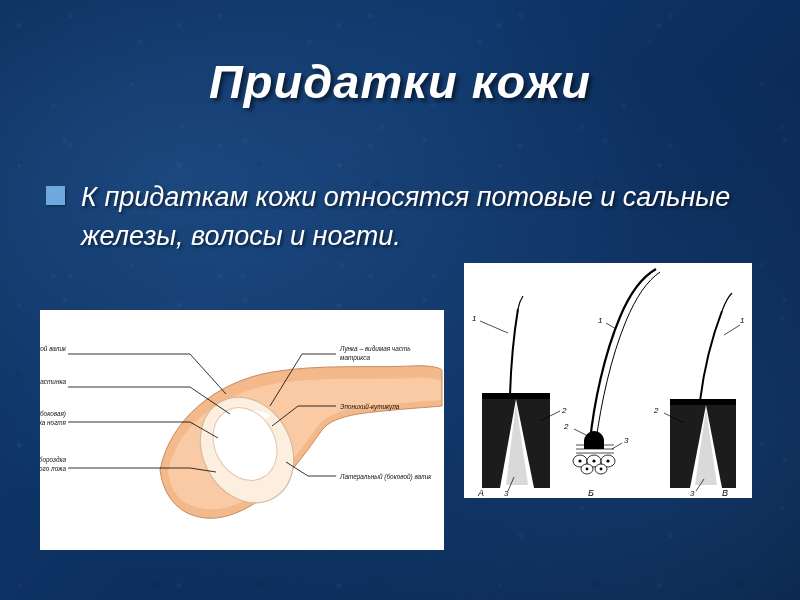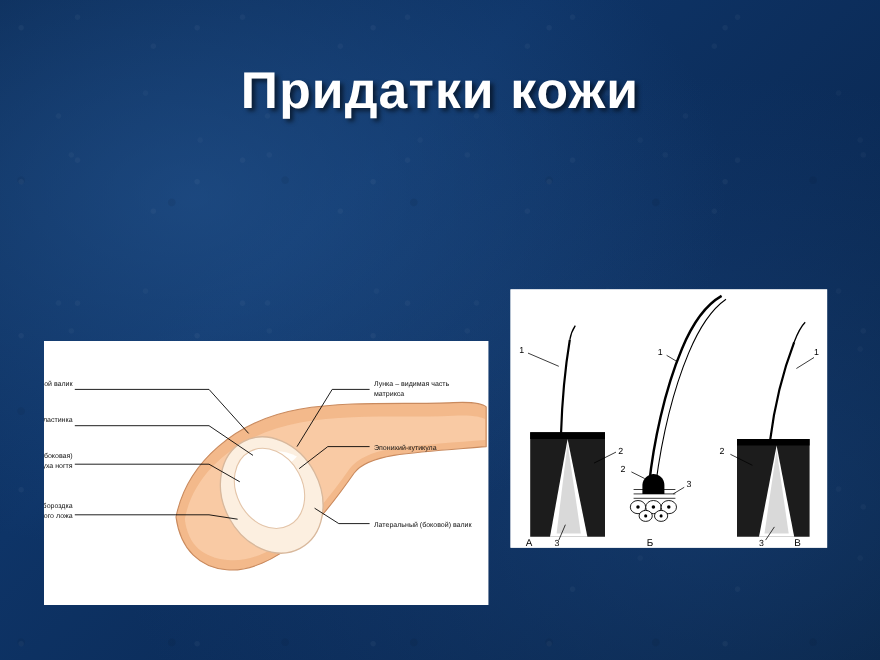--- a/index.html
+++ b/index.html
@@ -14,20 +14,21 @@
   }
   .slide {
     position: relative;
     width: 800px;
     height: 600px;
     background:
       radial-gradient(ellipse at 22% 30%, rgba(40,90,150,0.55) 0%, rgba(10,40,85,0.0) 55%),
       radial-gradient(ellipse at 80% 75%, rgba(30,75,135,0.45) 0%, rgba(8,32,70,0.0) 60%),
       linear-gradient(135deg, #0a2a55 0%, #0e3467 35%, #0b2b57 65%, #07203f 100%);
     overflow: hidden;
+    font-style: italic;
   }
   
   .slide::before {
     content: "";
     position: absolute;
     inset: 0;
     background-image:
       radial-gradient(circle at 12% 18%, rgba(255,255,255,0.045) 0 2px, transparent 3px),
       radial-gradient(circle at 28% 62%, rgba(255,255,255,0.035) 0 2px, transparent 3px),
       radial-gradient(circle at 47% 12%, rgba(255,255,255,0.04) 0 2px, transparent 3px),
@@ -122,20 +123,24 @@
     fill: #000000;
   }
 </style>
 </head>
 <body>
 
 <div class="slide">
 
   <div class="title">Придатки кожи</div>
 
+  <div class="bullet-row">
+    <div class="bullet-marker"></div>
+    <div class="bullet-text">К придаткам кожи относятся потовые и сальные железы, волосы и ногти.</div>
+  </div>
 
   <div class="fig-nail">
     <svg width="404" height="240" viewBox="0 0 404 240" xmlns="http://www.w3.org/2000/svg">
       <rect x="0" y="0" width="404" height="240" fill="#ffffff"></rect>
 
       <g>
         <path d="M120,160 C130,110 175,72 232,62 C280,54 330,58 372,56 C392,55 400,58 402,60 L402,96 C380,98 345,100 318,104 C300,107 288,112 282,120
                  C268,140 250,165 230,182 C210,199 186,210 166,208 C142,206 124,190 120,160 Z" fill="#f3b98b" stroke="#c98a5e" stroke-width="1"></path>
         <path d="M128,162 C136,118 178,84 233,74 C278,66 332,70 372,68 C388,67 398,69 401,71 L401,90 C376,92 344,94 316,98 C298,101 285,107 278,116
                  C264,136 246,159 228,175 C208,192 186,201 167,199 C145,197 131,186 128,162 Z" fill="#f9cda8" opacity="0.85"></path>

